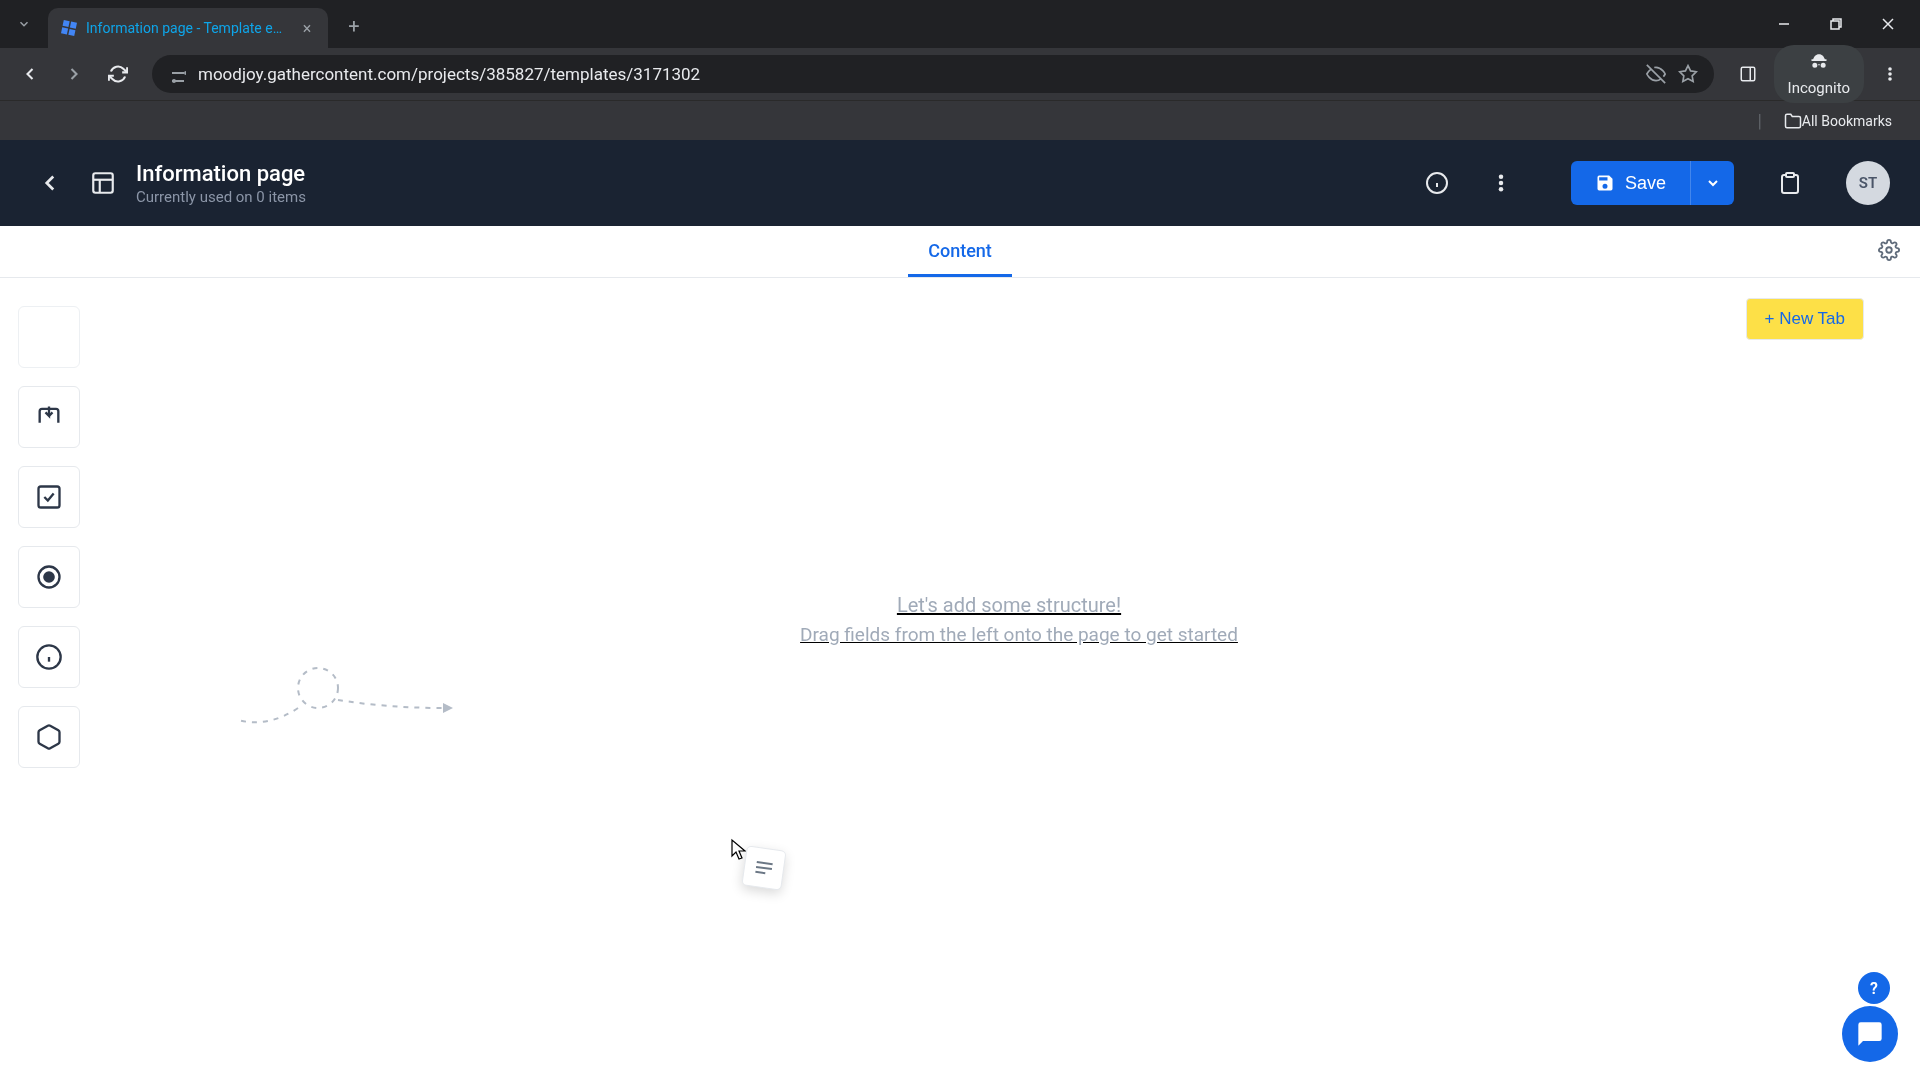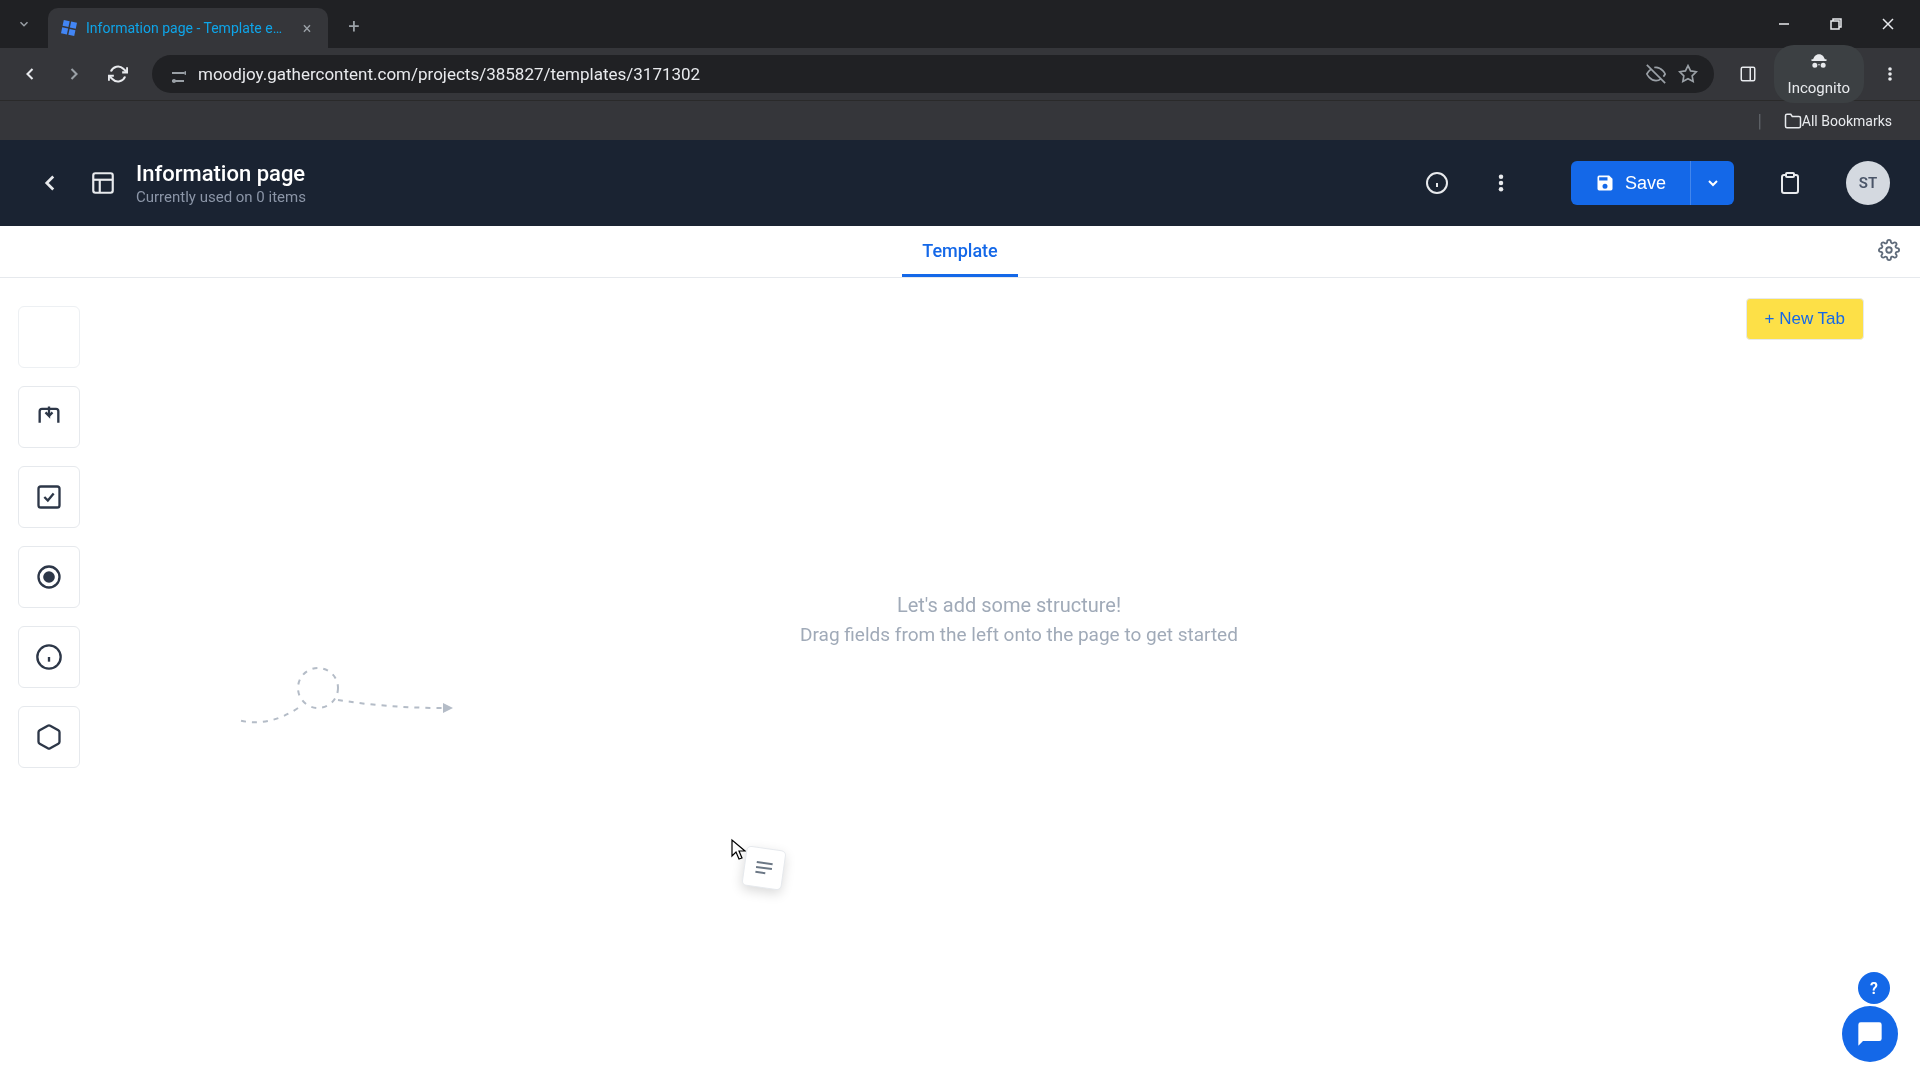--- a/index.html
+++ b/index.html
@@ -54,21 +54,21 @@
   
   .content-area { display: flex; height: calc(100% - 86px - 52px); position: relative; }
   .new-tab-btn { position: absolute; right: 56px; top: 20px; color: #1468e8; font-size: 17px; font-weight: 500; background: #fde047; border: 1px solid #e6e9ed; padding: 10px 18px; border-radius: 4px; cursor: pointer; }
   
   .field-palette { width: 98px; padding: 28px 18px; display: flex; flex-direction: column; gap: 18px; }
   .field-item { width: 62px; height: 62px; border: 1px solid #e6e9ed; border-radius: 6px; display: flex; align-items: center; justify-content: center; color: #2d3748; cursor: grab; background: #fff; }
   .field-item.empty-slot { border-color: #edf0f3; }
   
   .canvas { flex: 1; position: relative; display: flex; align-items: center; justify-content: center; }
   .drag-decoration { position: absolute; left: 110px; top: 380px; }
-  .empty-state { text-align: center; transform: translateY(-60px); }
+  .empty-state { text-align: center; transform: translateY(-60px); text-decoration: underline; }
   .empty-title { color: #a0aab8; font-size: 20px; margin-bottom: 6px; }
   .empty-subtitle { color: #a0aab8; font-size: 19px; margin-left: 20px; }
   
   .help-btn { position: absolute; right: 30px; bottom: 76px; width: 32px; height: 32px; border-radius: 50%; background: #1468e8; color: #fff; display: flex; align-items: center; justify-content: center; font-size: 16px; font-weight: 600; cursor: pointer; }
   .chat-btn { position: absolute; right: 22px; bottom: 18px; width: 56px; height: 56px; border-radius: 50%; background: #1468e8; color: #fff; display: flex; align-items: center; justify-content: center; cursor: pointer; }
   
   .cursor-overlay { position: absolute; left: 632px; top: 560px; pointer-events: none; z-index: 100; }
   .drag-ghost { position: absolute; left: 14px; top: 10px; width: 40px; height: 40px; background: #fff; border: 1px solid #e6e9ed; border-radius: 5px; display: flex; align-items: center; justify-content: center; box-shadow: 0 4px 12px rgba(0,0,0,0.15); transform: rotate(8deg); }
 </style>
 </head>
@@ -233,21 +233,21 @@
           <rect x="8" y="2" width="8" height="4" rx="1"></rect>
         </svg>
       </div>
     <div class="avatar">
         <span>ST</span>
       </div>
   </div>
 
   <div class="tab-bar">
     <div class="tab-item">
-        <span>Template</span>
+        <span>Content</span>
       </div>
     <div class="tab-settings"><svg width="22" height="22" viewBox="0 0 24 24" fill="none" stroke="currentColor" stroke-width="2">
           <circle cx="12" cy="12" r="3"></circle>
           <path d="M19.4 15a1.65 1.65 0 0 0 .33 1.82l.06.06a2 2 0 0 1 0 2.83 2 2 0 0 1-2.83 0l-.06-.06a1.65 1.65 0 0 0-1.82-.33 1.65 1.65 0 0 0-1 1.51V21a2 2 0 0 1-2 2 2 2 0 0 1-2-2v-.09A1.65 1.65 0 0 0 9 19.4a1.65 1.65 0 0 0-1.82.33l-.06.06a2 2 0 0 1-2.83 0 2 2 0 0 1 0-2.83l.06-.06a1.65 1.65 0 0 0 .33-1.82 1.65 1.65 0 0 0-1.51-1H3a2 2 0 0 1-2-2 2 2 0 0 1 2-2h.09A1.65 1.65 0 0 0 4.6 9a1.65 1.65 0 0 0-.33-1.82l-.06-.06a2 2 0 0 1 0-2.83 2 2 0 0 1 2.83 0l.06.06a1.65 1.65 0 0 0 1.82.33H9a1.65 1.65 0 0 0 1-1.51V3a2 2 0 0 1 2-2 2 2 0 0 1 2 2v.09a1.65 1.65 0 0 0 1 1.51 1.65 1.65 0 0 0 1.82-.33l.06-.06a2 2 0 0 1 2.83 0 2 2 0 0 1 0 2.83l-.06.06a1.65 1.65 0 0 0-.33 1.82V9a1.65 1.65 0 0 0 1.51 1H21a2 2 0 0 1 2 2 2 2 0 0 1-2 2h-.09a1.65 1.65 0 0 0-1.51 1z"></path>
         </svg></div>
   </div>
 
   <div class="content-area">
     <button class="new-tab-btn"><span>+ New Tab</span></button>
 

